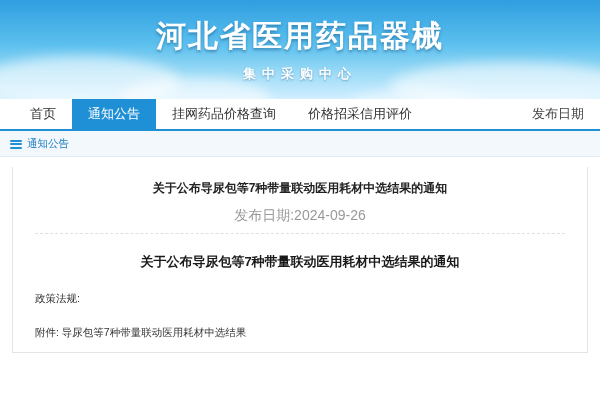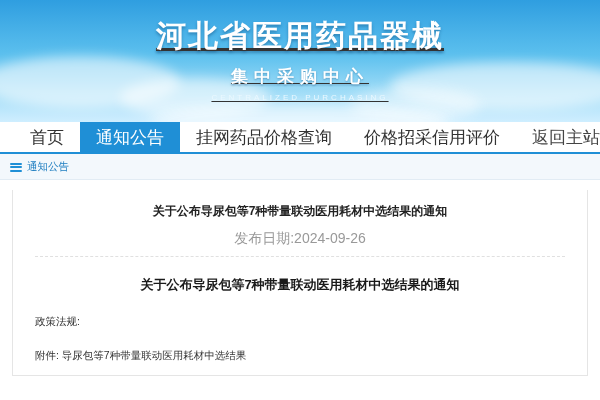--- a/index.html
+++ b/index.html
@@ -17,24 +17,23 @@
 
   .page {
     position: relative;
     width: 600px;
     height: 400px;
   }
 
   
   .banner {
     position: relative;
-    height: 122px;
+    height: 99px;
     background: linear-gradient(180deg, #2f9ee0 0%, #5cc0ee 45%, #9fdcf7 75%, #cfeeff 100%);
     overflow: hidden;
-    text-decoration: underline;
   }
   .cloud {
     position: absolute;
     background: rgba(255,255,255,0.55);
     border-radius: 50%;
     filter: blur(6px);
   }
   .cloud.c1 { width: 200px; height: 52px; left: -20px; top: 56px; }
   .cloud.c2 { width: 150px; height: 40px; left: 120px; top: 78px; }
   .cloud.c3 { width: 240px; height: 48px; right: -30px; top: 62px; }
@@ -51,21 +50,21 @@
     font-family: "DejaVu Sans", sans-serif;
     font-size: 30px;
     font-weight: bold;
     letter-spacing: 2px;
     color: #ffffff;
     text-shadow: 0 2px 3px rgba(10,70,120,0.45);
   }
   .banner-sub {
     margin-top: 8px;
     font-family: "DejaVu Sans", sans-serif;
-    font-size: 17px;
+    font-size: 13px;
     font-weight: bold;
     letter-spacing: 6px;
     color: #ffffff;
     text-shadow: 0 1px 2px rgba(10,70,120,0.4);
   }
   .banner-en {
     margin-top: 5px;
     font-size: 8px;
     letter-spacing: 3px;
     color: #eaf8ff;
@@ -78,21 +77,21 @@
     border-bottom: 2px solid #1f8fd6;
     display: flex;
     align-items: stretch;
     padding-left: 14px;
     box-sizing: border-box;
   }
   .nav-item {
     display: flex;
     align-items: center;
     padding: 0 16px;
-    font-size: 17px;
+    font-size: 13px;
     color: #333333;
     cursor: pointer;
     white-space: nowrap;
   }
   .nav-item.active {
     background: #1f8fd6;
     color: #ffffff;
   }
   .nav-item.right {
     margin-left: auto;
@@ -188,30 +187,29 @@
 
   <div class="banner">
     <div class="cloud c1"></div>
     <div class="cloud c2"></div>
     <div class="cloud c3"></div>
     <div class="cloud c4"></div>
     <div class="cloud c5"></div>
     <div class="banner-inner">
       <div class="banner-title">河北省医用药品器械</div>
       <div class="banner-sub">集中采购中心</div>
-      <div class="banner-en">CENTRALIZED PURCHASING</div>
     </div>
   </div>
 
   <div class="nav">
     <div class="nav-item">首页</div>
     <div class="nav-item active">通知公告</div>
     <div class="nav-item">挂网药品价格查询</div>
     <div class="nav-item">价格招采信用评价</div>
-    <div class="nav-item right">返回主站</div>
+    <div class="nav-item right">发布日期</div>
   </div>
 
   <div class="crumb-strip">
     <div class="crumb-icon">
       <span></span>
         <span></span>
         <span></span>
     </div>
     <div class="crumb-text">通知公告</div>
   </div>

